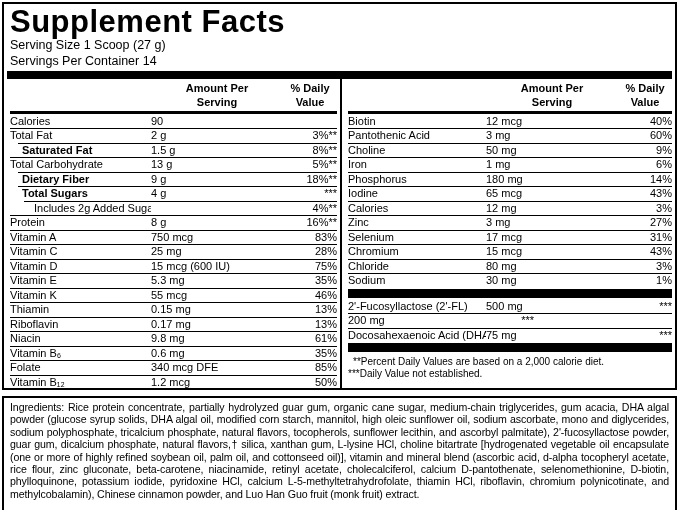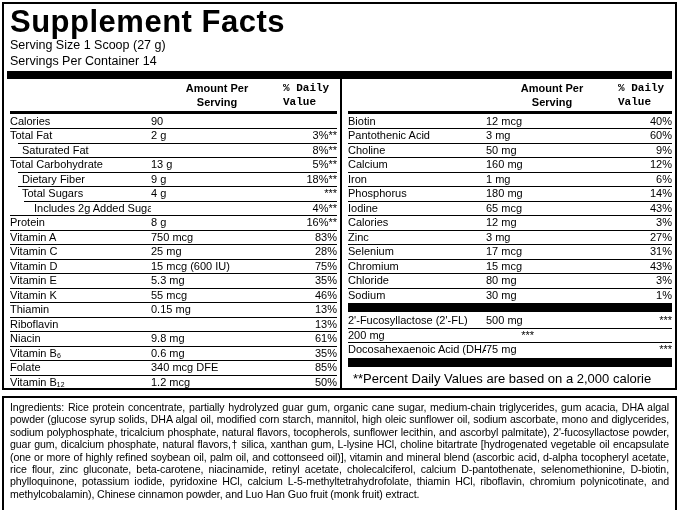--- a/index.html
+++ b/index.html
@@ -29,44 +29,44 @@
   .col.right { flex:1; }
   .v-divider { width:2px; background:#000; }
 
   .col-head { display:flex; align-items:flex-end; padding:2px 0 1px 0; }
   .col-head .spacer { flex:1; }
   .head-txt {
     font-size:11px; font-weight:bold; line-height:1.3;
     white-space:pre-line;
   }
   .head-amt { width:132px; text-align:center; }
-  .head-pct { width:54px;  text-align:left;font-family:Liberation Mono, monospace;  }
+  .head-pct { width:54px;  text-align:center;  }
   .heavy-line { height:3px; background:#000; }
 
   .row {
     position:relative; display:flex; align-items:baseline;
     font-size:11px; line-height:12.5px; padding:1px 0;
   }
   .row::before {
     content:""; position:absolute; top:0; left:0; right:0;
     border-top:1px solid #000;
   }
   .row.no-sep::before { display:none; }
   .row.sep-i1::before { left:8px; }
   .row.sep-i2::before { left:14px; }
   .cell.name { flex:1; white-space:nowrap; overflow:hidden; }
   .cell.amt  { width:132px; text-align:left; white-space:nowrap; }
   .cell.pct  { width:54px;  text-align:right;  white-space:nowrap; }
-  .ind1 .name { padding-left:12px; }
+  .ind1 .name { padding-left:12px;font-weight:bold; }
   .ind2 .name { padding-left:24px; }
   .left-rows { border-bottom:1px solid #000; }
 
   .mid-bar { height:9px; background:#000; margin:1px 0; }
 
-  .footnotes { padding-top:3px; font-size:13px; line-height:1.2; }
+  .footnotes { padding-top:3px; font-size:10px; line-height:1.2; }
   .footnote.f1 { padding-left:5px; }
 
   .ingredients-box {
     box-sizing:border-box;
     margin:6px 2px 0 2px;
     width:675px; height:136px;
     border:2px solid #000;
     padding:3px 6px;
     overflow:hidden;
   }
@@ -103,20 +103,21 @@
             <span class="cell amt">90</span>
             <span class="cell pct"></span>
           </div>
         <div class="row">
             <span class="cell name">Total Fat</span>
             <span class="cell amt">2 g</span>
             <span class="cell pct">3%**</span>
           </div>
         <div class="row ind1 sep-i1">
             <span class="cell name">Saturated Fat</span>
+            <span class="cell amt">1.5 g</span>
             <span class="cell pct">8%**</span>
           </div>
         <div class="row">
             <span class="cell name">Total Carbohydrate</span>
             <span class="cell amt">13 g</span>
             <span class="cell pct">5%**</span>
           </div>
         <div class="row ind1 sep-i1">
             <span class="cell name">Dietary Fiber</span>
             <span class="cell amt">9 g</span>
@@ -162,20 +163,21 @@
             <span class="cell amt">55 mcg</span>
             <span class="cell pct">46%</span>
           </div>
         <div class="row">
             <span class="cell name">Thiamin</span>
             <span class="cell amt">0.15 mg</span>
             <span class="cell pct">13%</span>
           </div>
         <div class="row">
             <span class="cell name">Riboflavin</span>
+            <span class="cell amt">0.17 mg</span>
             <span class="cell pct">13%</span>
           </div>
         <div class="row">
             <span class="cell name">Niacin</span>
             <span class="cell amt">9.8 mg</span>
             <span class="cell pct">61%</span>
           </div>
         <div class="row">
             <span class="cell name">Vitamin B₆</span>
             <span class="cell amt">0.6 mg</span>
@@ -215,25 +217,20 @@
             <span class="cell name">Pantothenic Acid</span>
             <span class="cell amt">3 mg</span>
             <span class="cell pct">60%</span>
           </div>
         <div class="row">
             <span class="cell name">Choline</span>
             <span class="cell amt">50 mg</span>
             <span class="cell pct">9%</span>
           </div>
         <div class="row">
-            <span class="cell name">Calcium</span>
-            <span class="cell amt">160 mg</span>
-            <span class="cell pct">12%</span>
-          </div>
-        <div class="row">
             <span class="cell name">Iron</span>
             <span class="cell amt">1 mg</span>
             <span class="cell pct">6%</span>
           </div>
         <div class="row">
             <span class="cell name">Phosphorus</span>
             <span class="cell amt">180 mg</span>
             <span class="cell pct">14%</span>
           </div>
         <div class="row">

